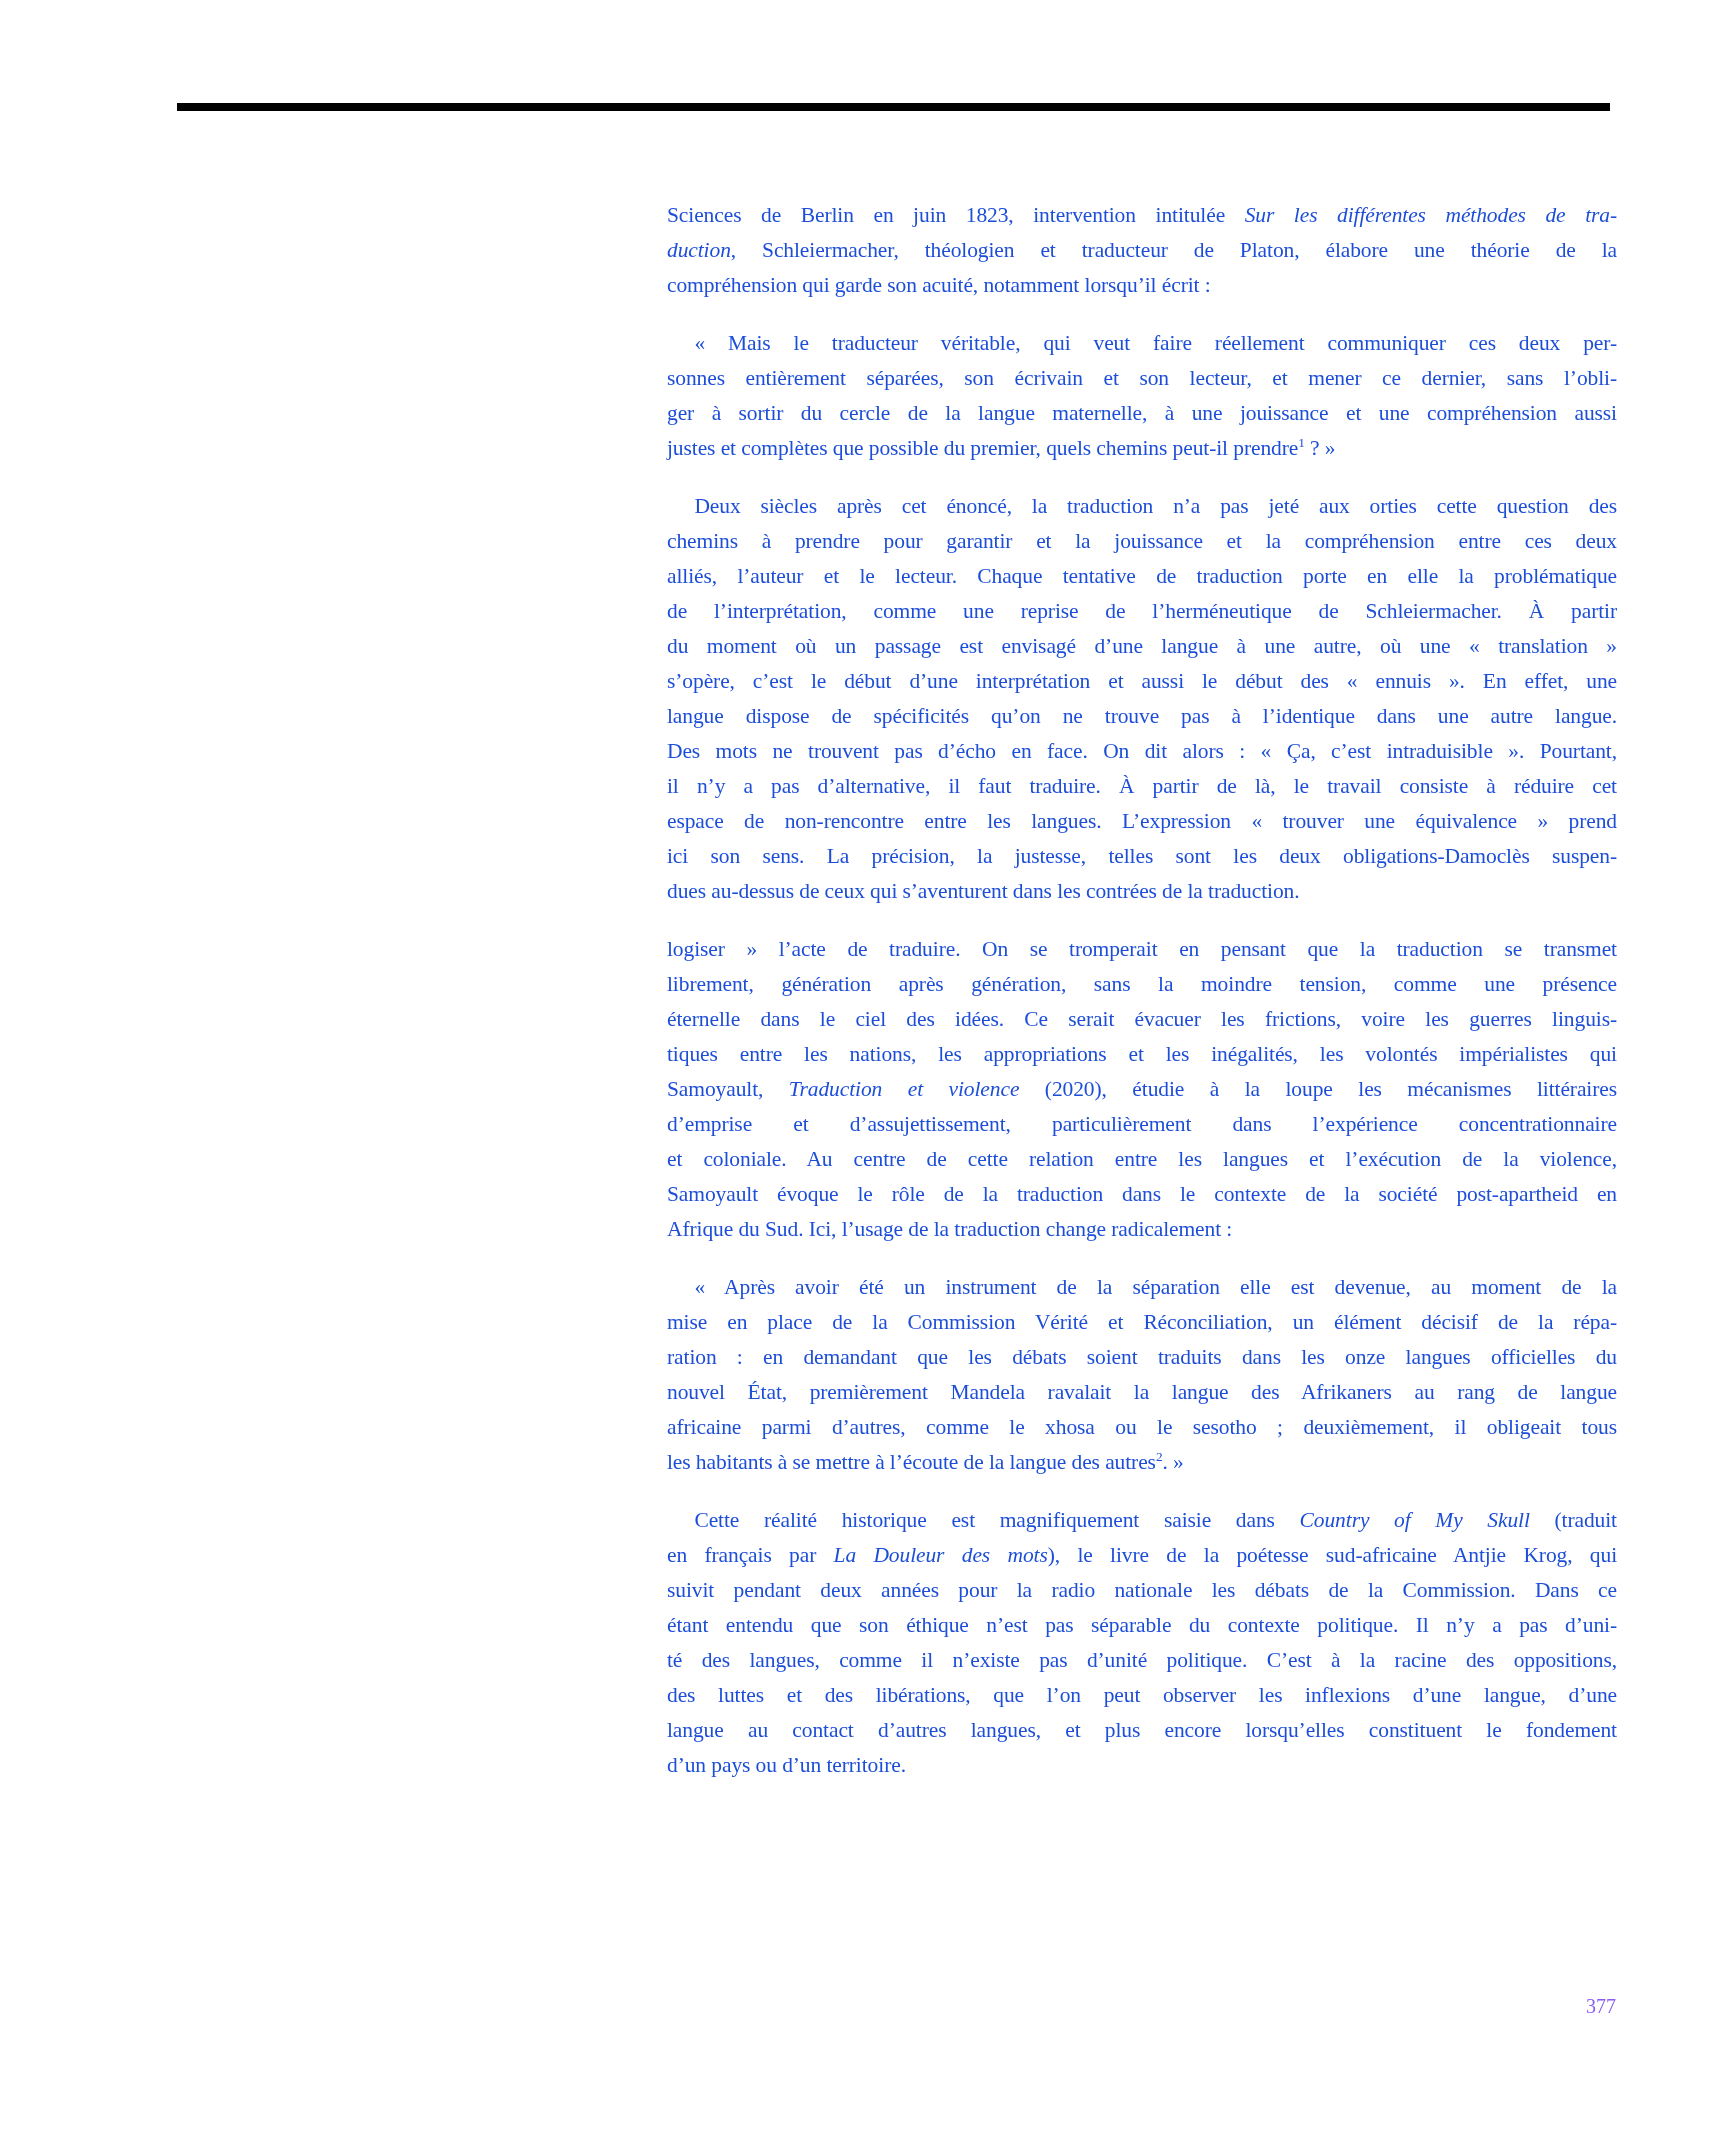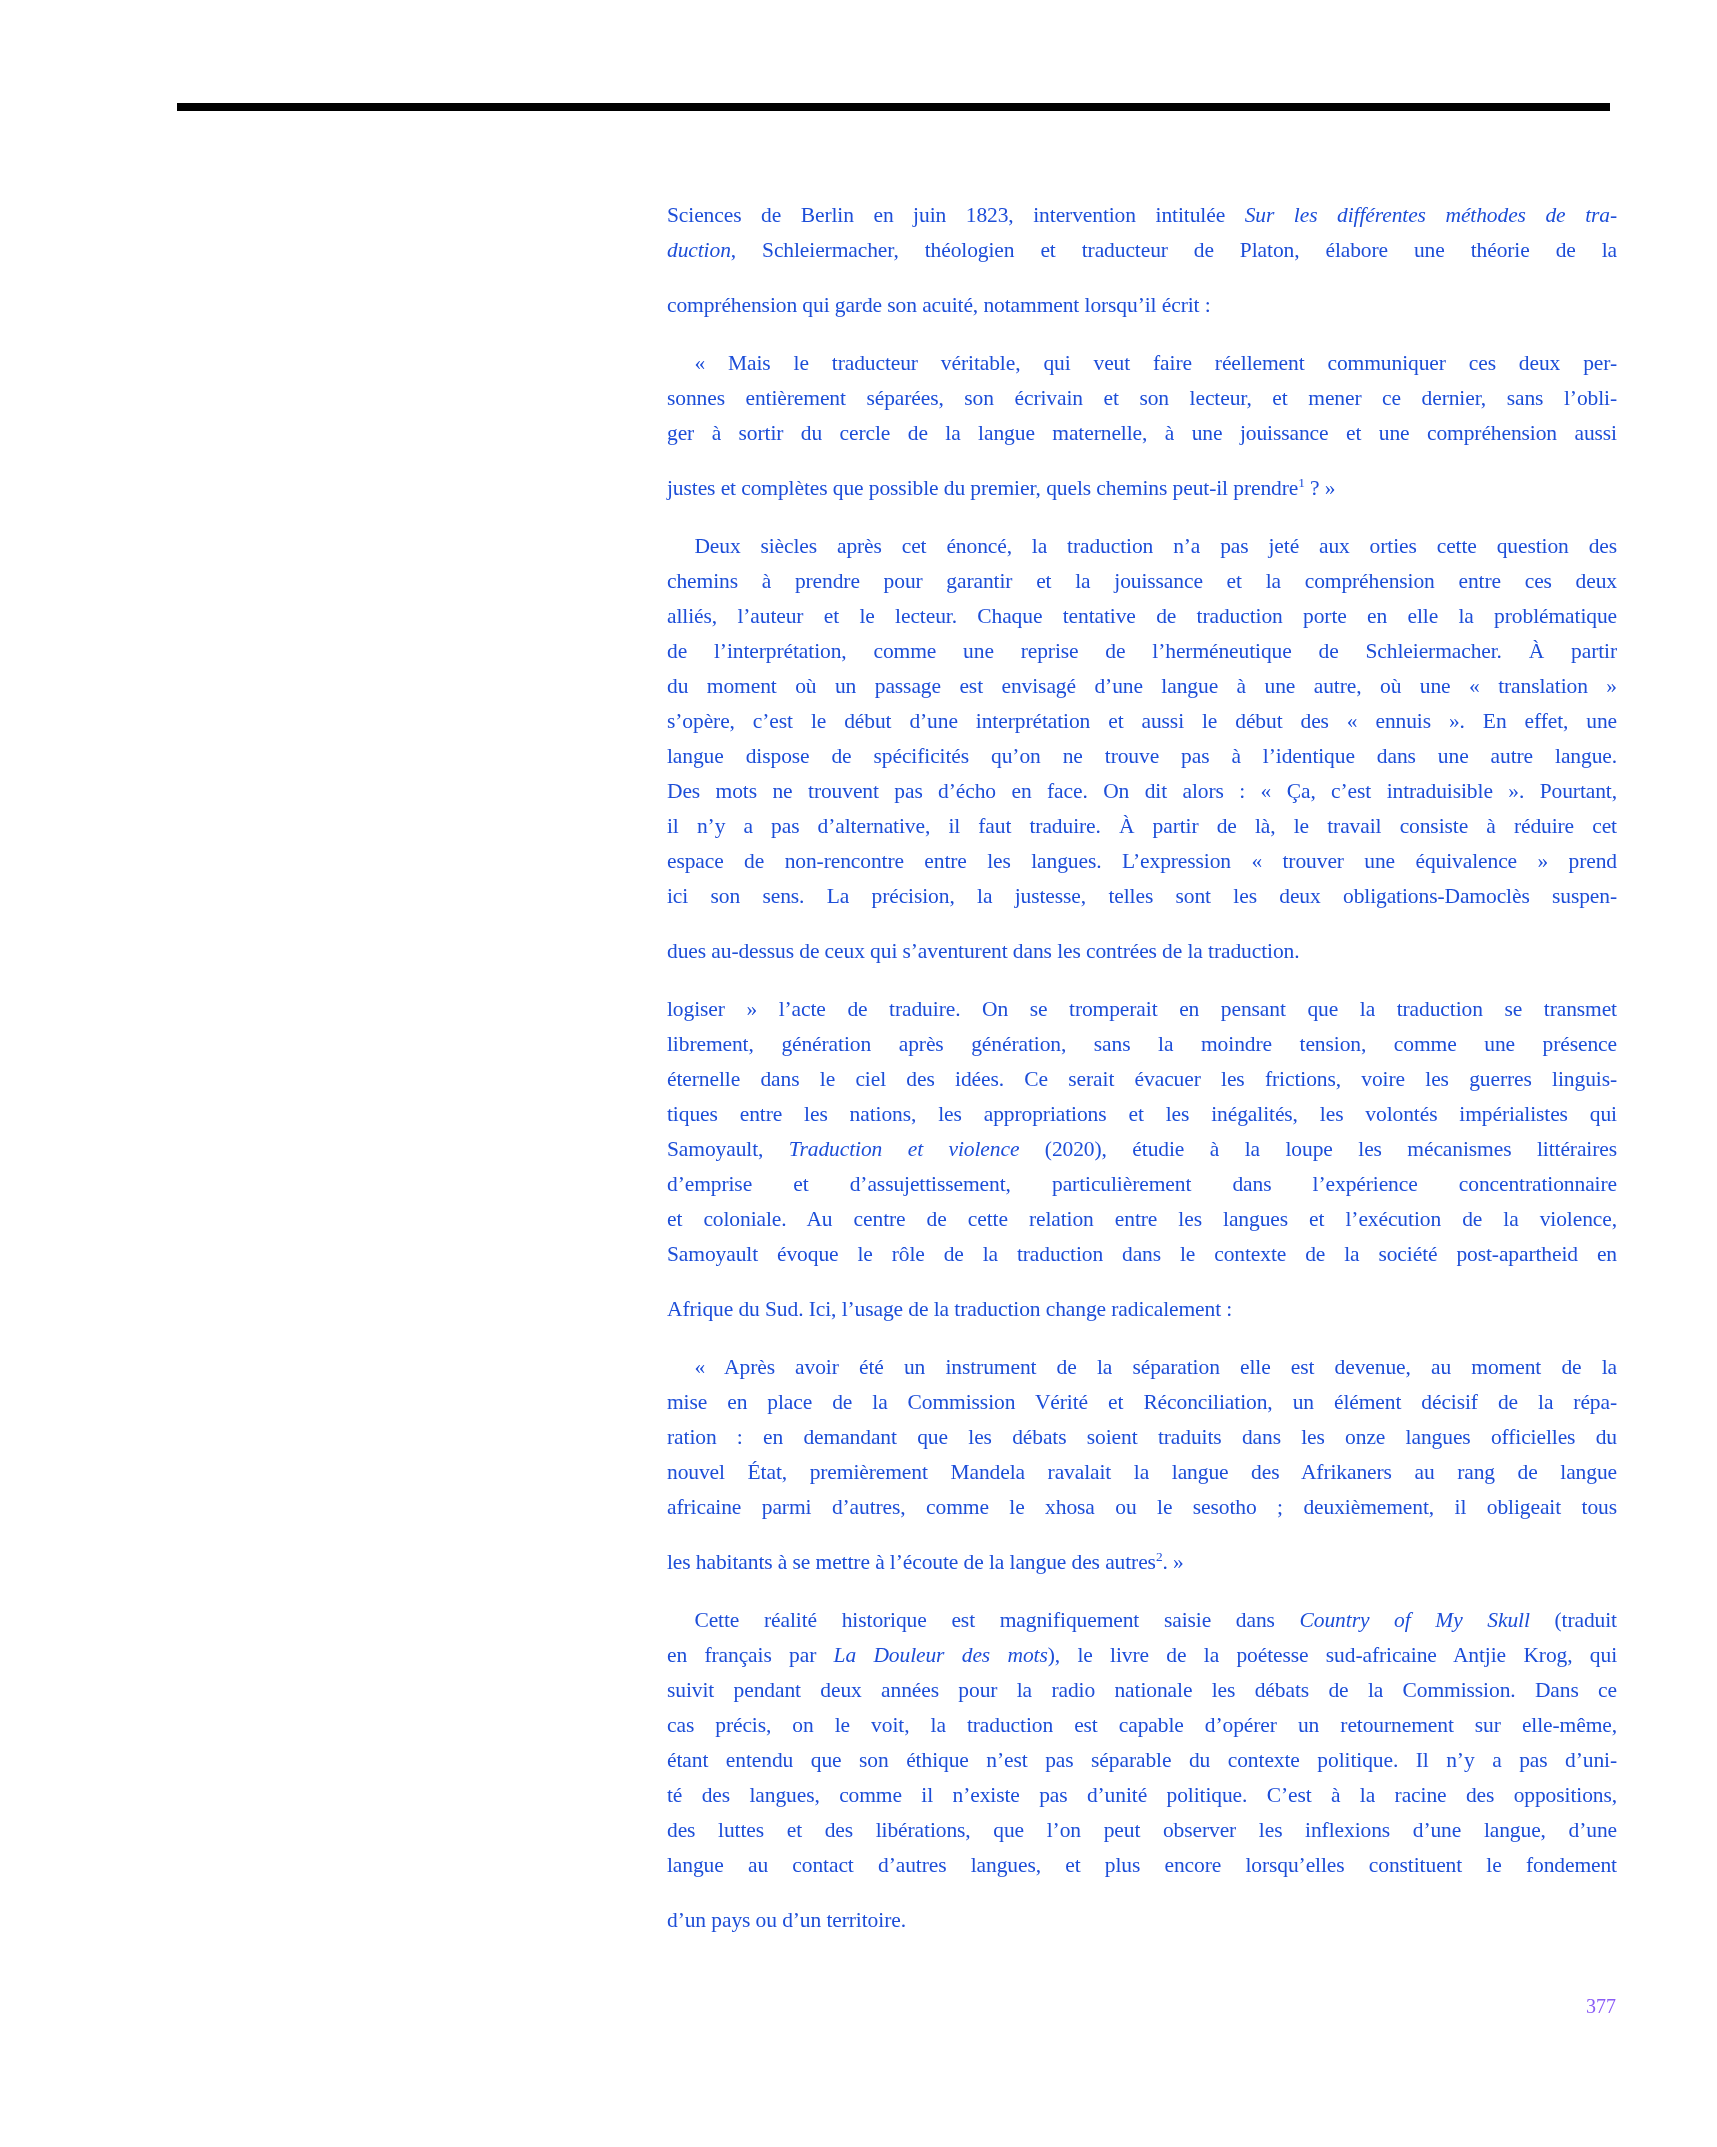--- a/index.html
+++ b/index.html
@@ -35,21 +35,20 @@
   .paragraph { margin: 0; }
   .paragraph.spaced { margin-top: 23px; }
   .line {
     text-align: justify;
     text-align-last: justify;
     white-space: normal;
   }
   .line.last {
     text-align: left;
     text-align-last: left;
-    margin-top: 20px;
   }
   .line.indent { text-indent: 27.4px; }
   .line em { font-style: italic; }
   .line sup {
     font-size: 0.62em;
     line-height: 0;
     vertical-align: super;
   }
   .page-number {
     position: absolute;
@@ -107,21 +106,20 @@
       <div class="line"><span>mise en place de la Commission Vérité et Réconciliation, un élément décisif de la répa-</span></div>
       <div class="line"><span>ration : en demandant que les débats soient traduits dans les onze langues officielles du</span></div>
       <div class="line"><span>nouvel État, premièrement Mandela ravalait la langue des Afrikaners au rang de langue</span></div>
       <div class="line"><span>africaine parmi d’autres, comme le xhosa ou le sesotho ; deuxièmement, il obligeait tous</span></div>
       <div class="line last"><span>les habitants à se mettre à l’écoute de la langue des autres</span><sup>2</sup><span>. »</span></div>
     </div>
     <div class="paragraph spaced">
       <div class="line indent"><span>Cette réalité historique est magnifiquement saisie dans </span><em>Country of My Skull</em><span> (traduit</span></div>
       <div class="line"><span>en français par </span><em>La Douleur des mots</em><span>), le livre de la poétesse sud-africaine Antjie Krog, qui</span></div>
       <div class="line"><span>suivit pendant deux années pour la radio nationale les débats de la Commission. Dans ce</span></div>
-      <div class="line"><span>cas précis, on le voit, la traduction est capable d’opérer un retournement sur elle-même,</span></div>
       <div class="line"><span>étant entendu que son éthique n’est pas séparable du contexte politique. Il n’y a pas d’uni-</span></div>
       <div class="line"><span>té des langues, comme il n’existe pas d’unité politique. C’est à la racine des oppositions,</span></div>
       <div class="line"><span>des luttes et des libérations, que l’on peut observer les inflexions d’une langue, d’une</span></div>
       <div class="line"><span>langue au contact d’autres langues, et plus encore lorsqu’elles constituent le fondement</span></div>
       <div class="line last"><span>d’un pays ou d’un territoire.</span></div>
     </div>
   </div>
 
 <div class="page-number">377</div>
 

